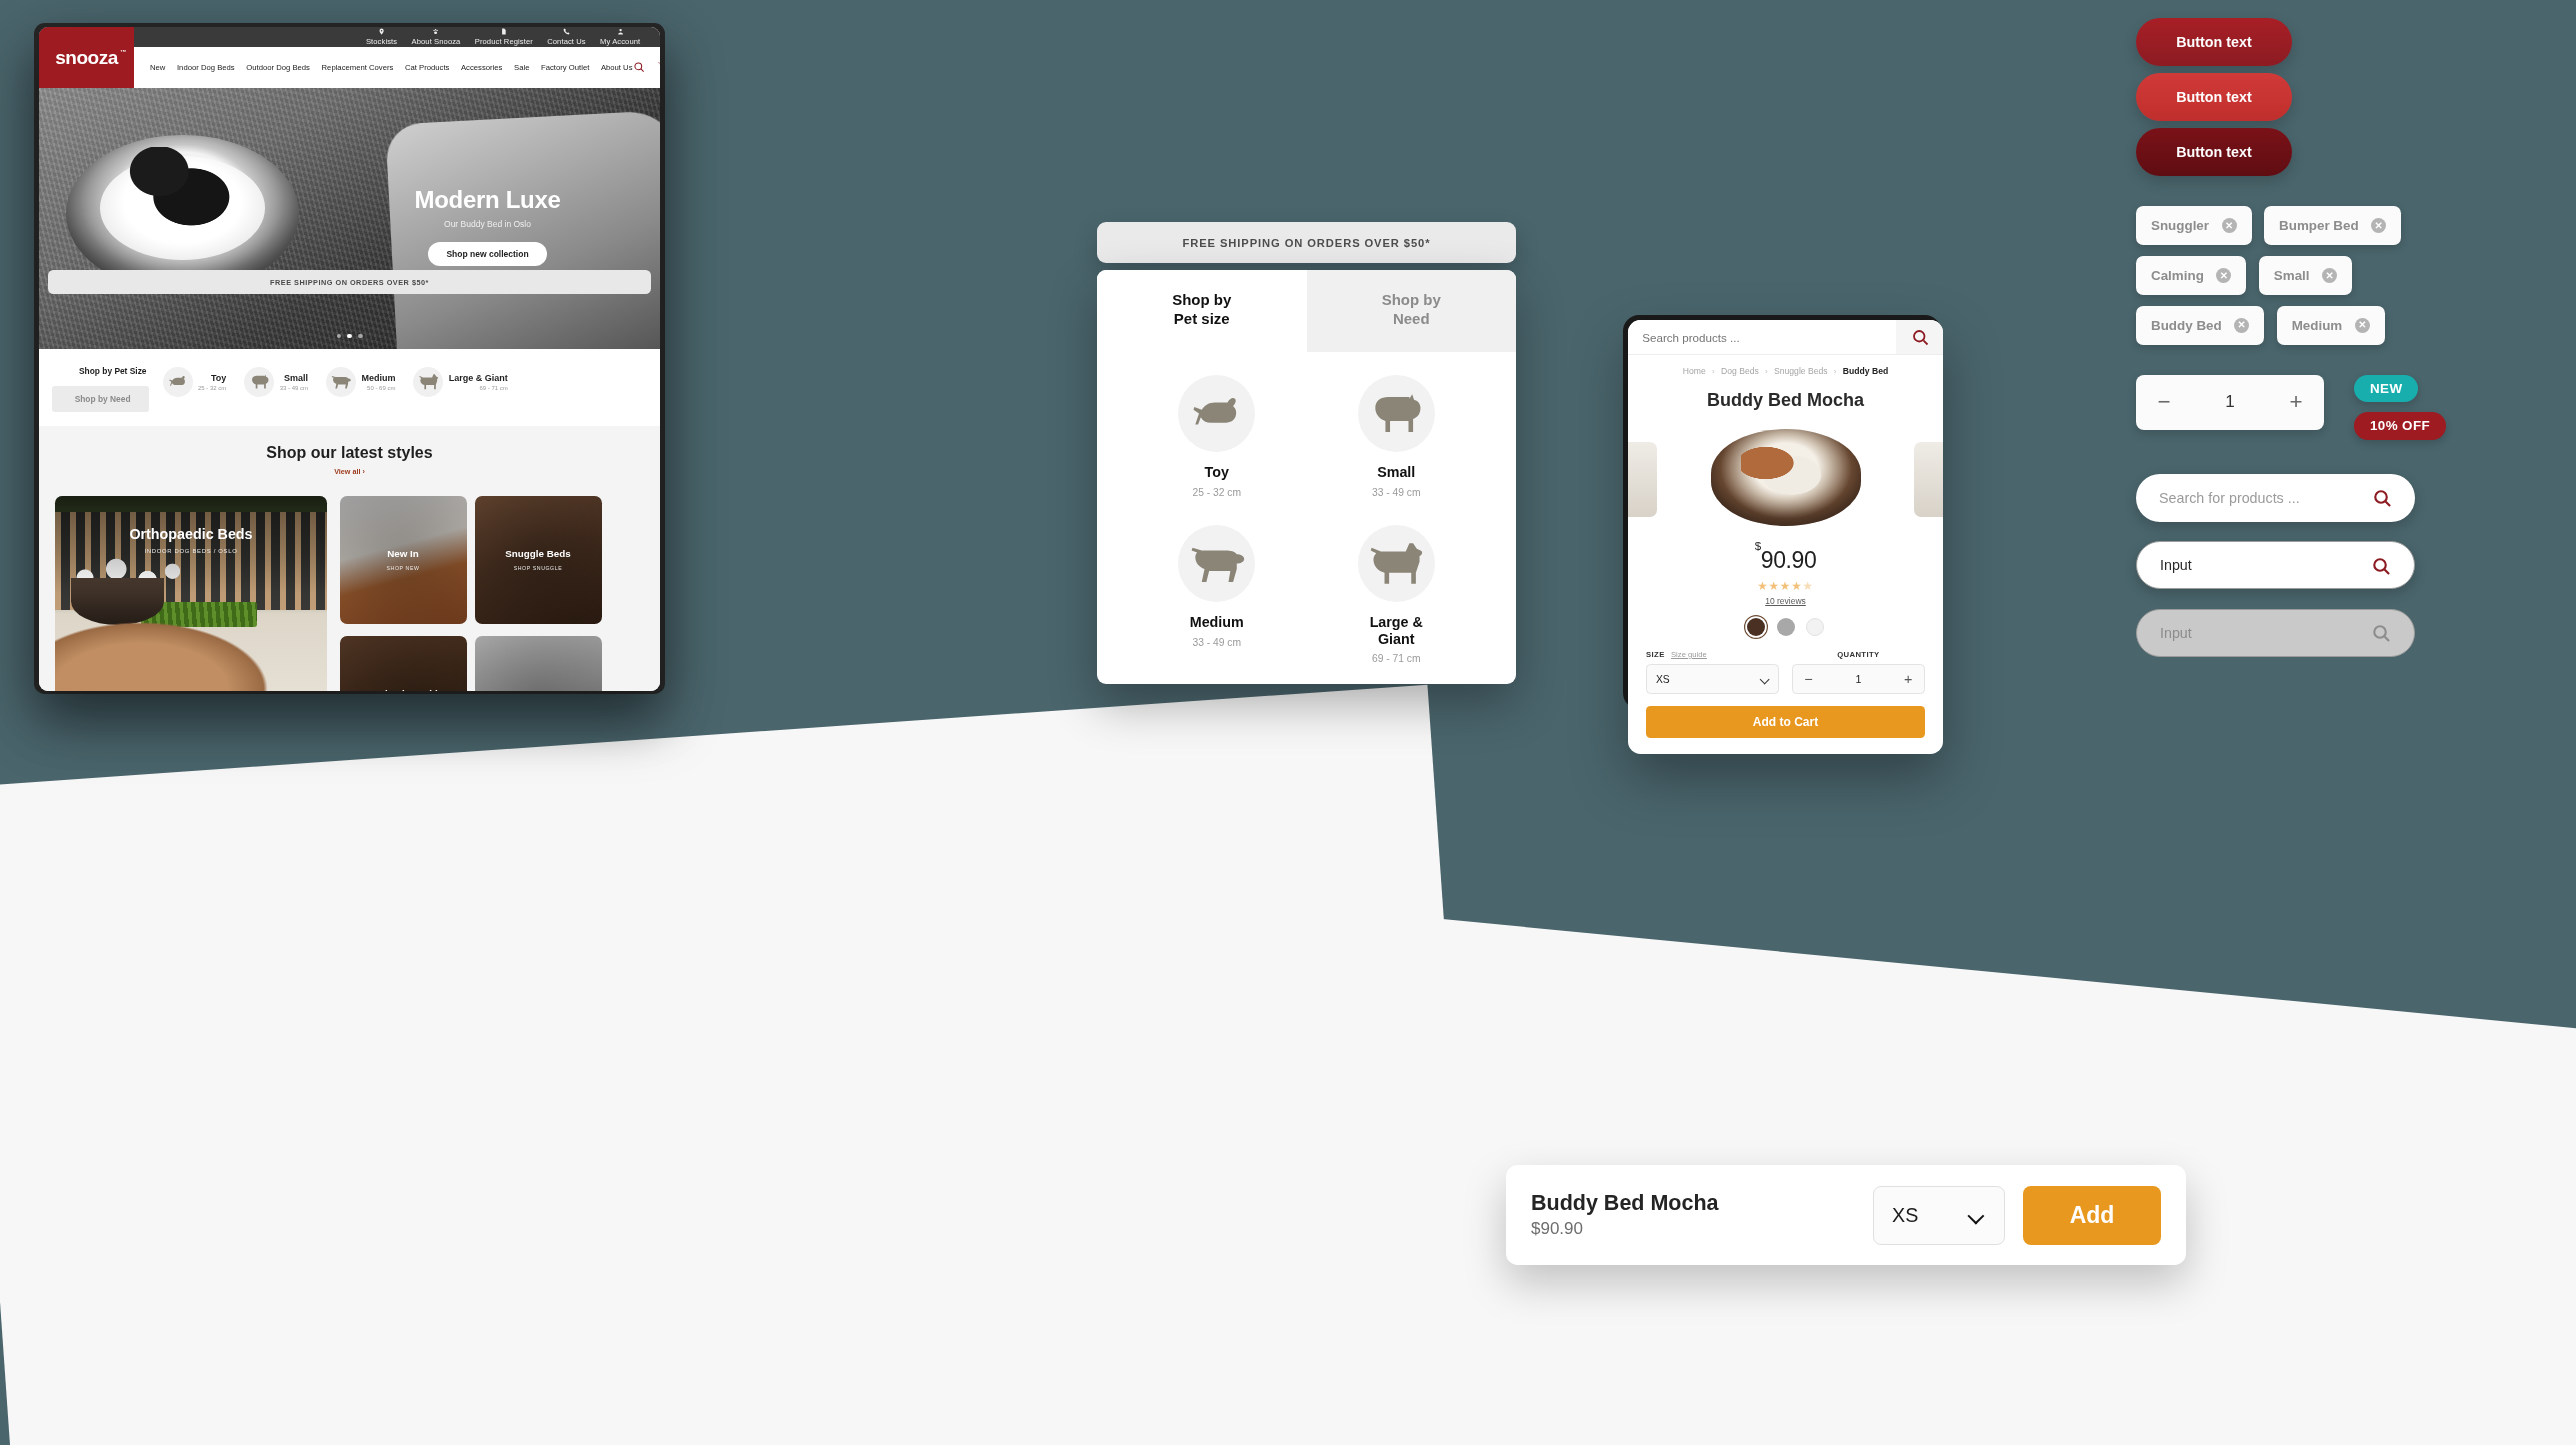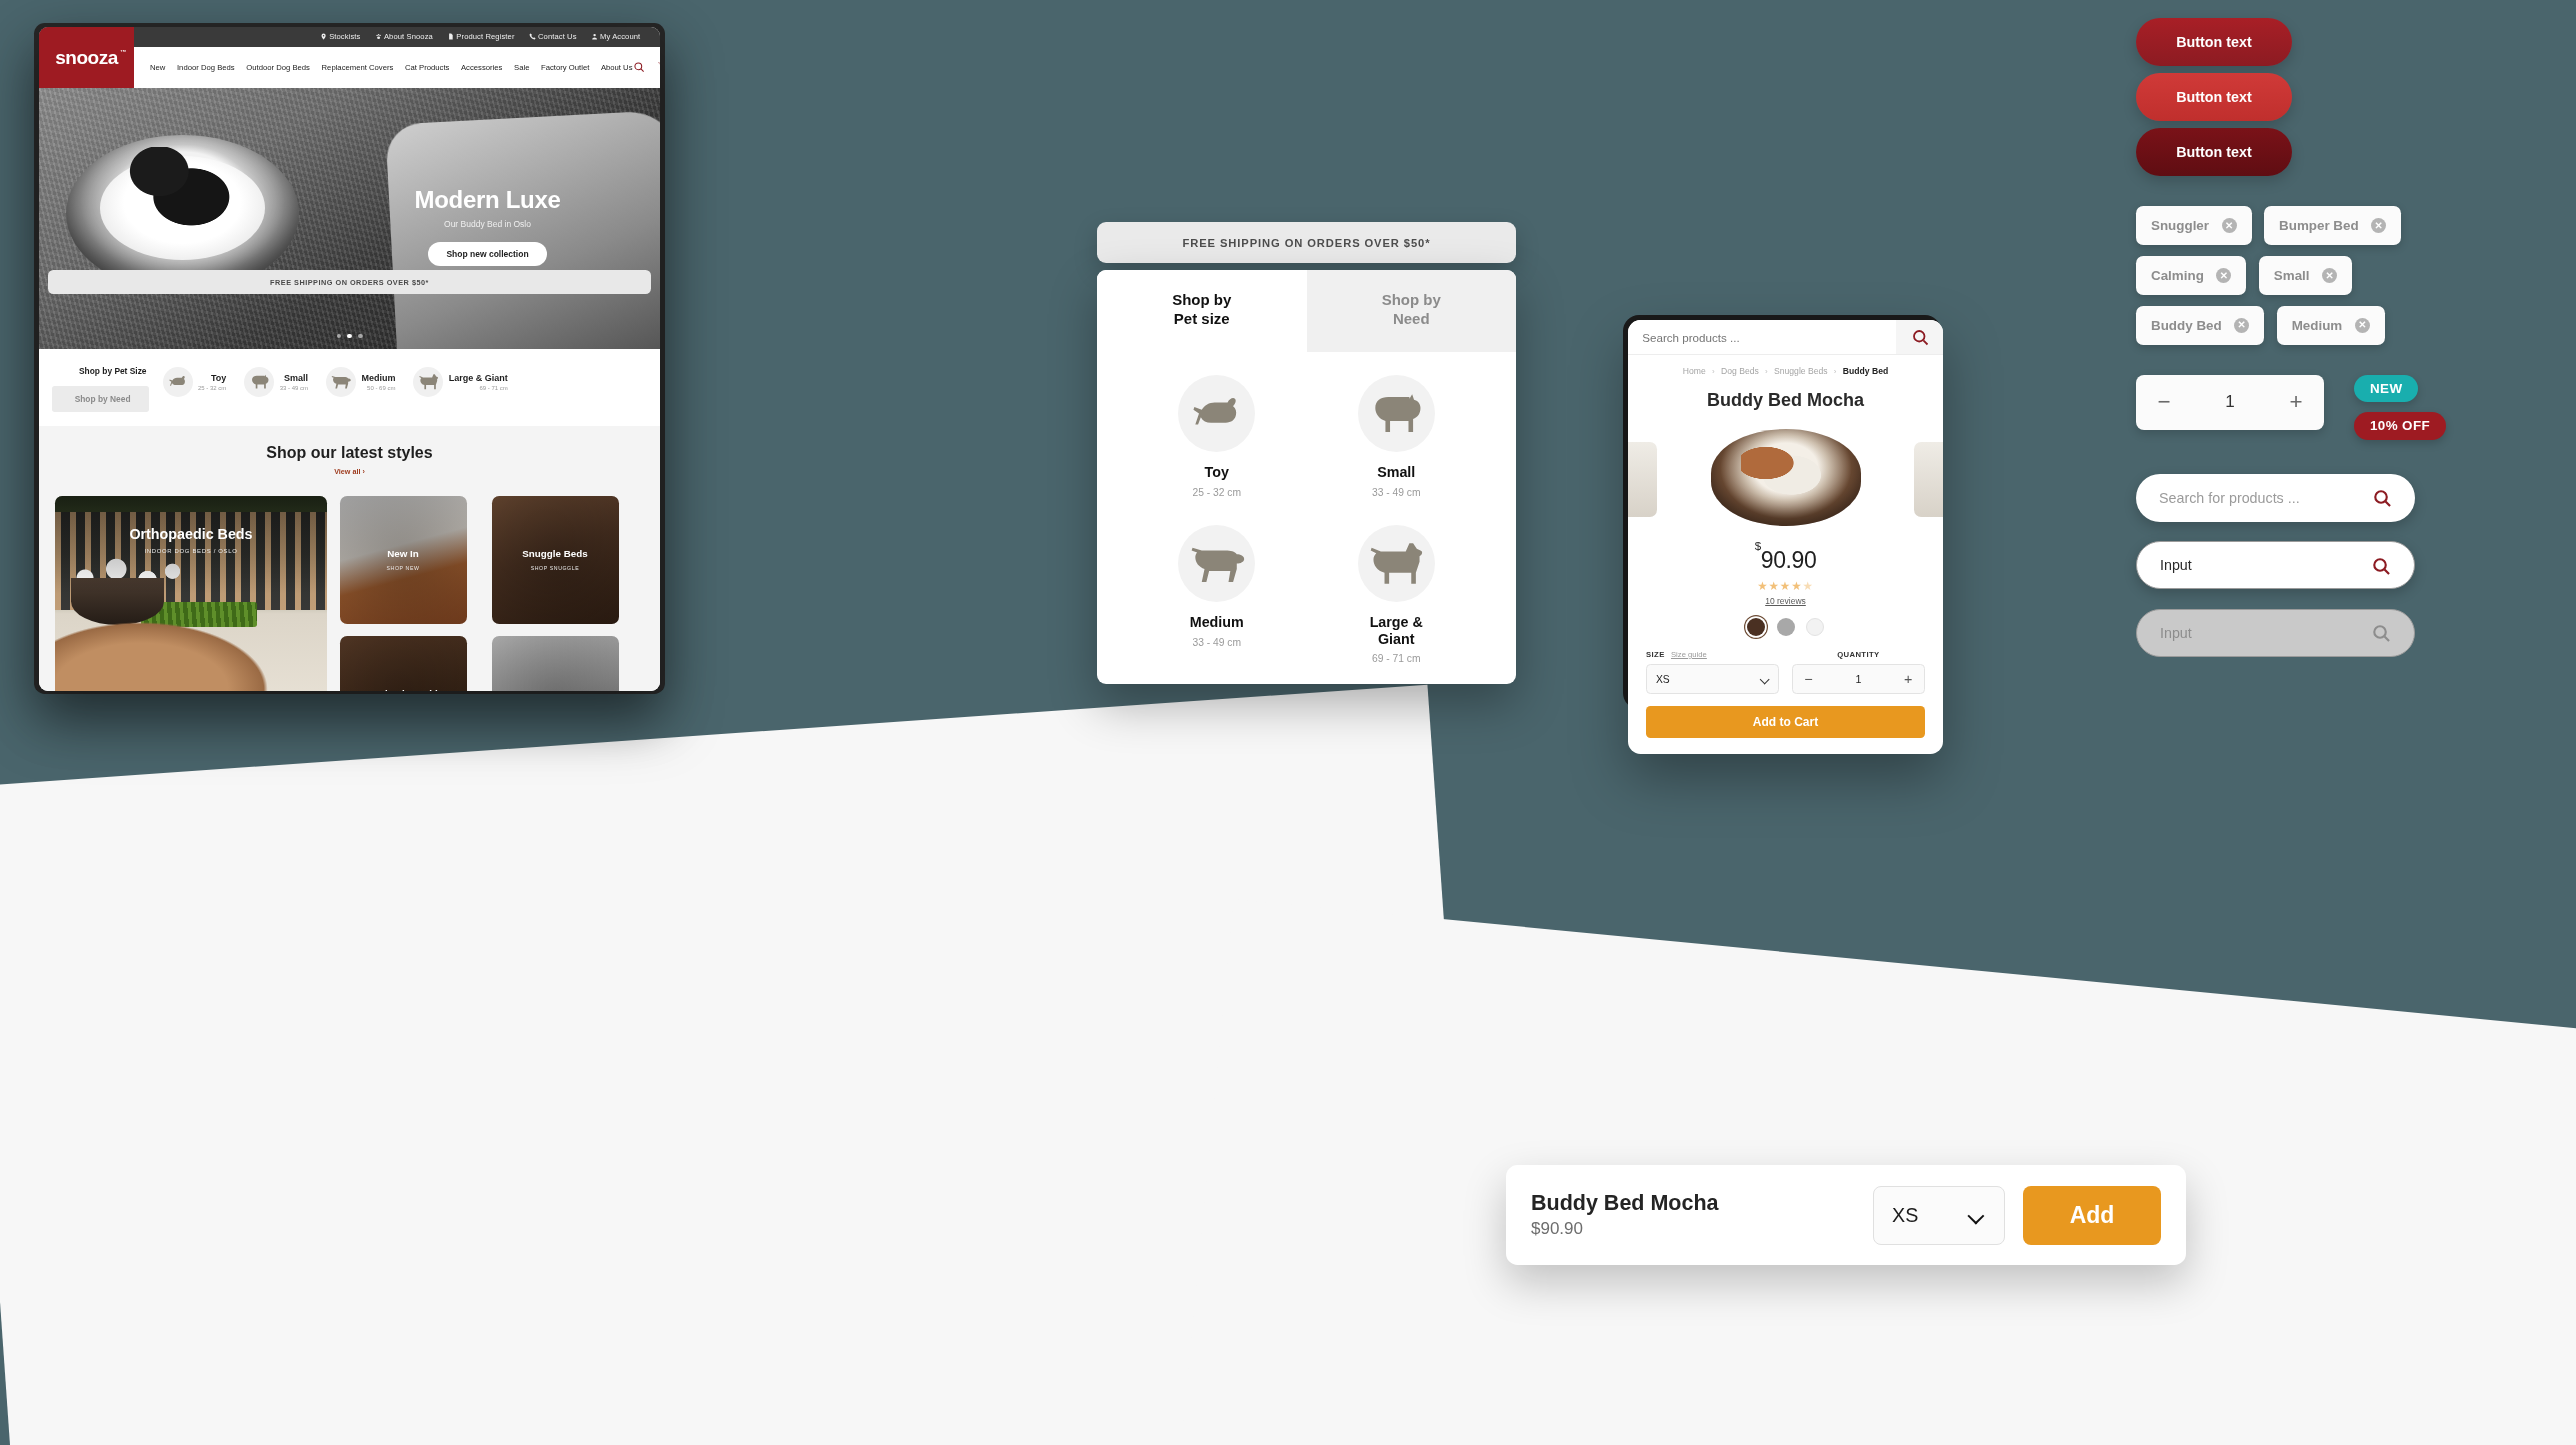--- a/index.html
+++ b/index.html
@@ -44,20 +44,21 @@
     box-shadow: 0 27px 57px rgba(0,0,0,.35);
   }
 
   .topbar {
     height: 19.7px; background: #3a3a3a; display: flex; align-items: center;
     justify-content: flex-end; padding-right: 19.7px; gap: 14.3px;
   }
   .topbar .tb-item {
     color: #ededed; font-size: 7.6px; display: flex; align-items: center; gap: 2px;
     letter-spacing: 0.1px;
+    flex-direction: column;
   }
   .topbar .tb-item svg { width: 7.2px; height: 7.2px; fill: #ededed; }
 
   .navrow { height: 41px; background: #fff; display: flex; align-items: stretch; }
   .brandbox {
     width: 95px; background: #9e1b22; display: flex; align-items: center;
     justify-content: center; flex: none; position: relative;
     margin-top: -19.7px; height: 61px;
   }
   .brandbox .logo {
@@ -176,21 +177,21 @@
     background: repeating-linear-gradient(85deg,#5f8f2a 0 3.6px,#3f6a18 3.6px 8px); border-radius:2.7px;
   }
   .tile-big .dogbody {
     position:absolute; left:-16px; bottom:5.4px; width:242px; height:143px;
     background: radial-gradient(ellipse at 42% 52%, #c08e62 0 44%, #9a6a44 62%, transparent 64%);
   }
   .tile-overlay-top { position:absolute; left:0; right:0; top:0; height:98px; background:linear-gradient(180deg,rgba(0,0,0,.45),rgba(0,0,0,0)); }
   .tile-big .tb-title { position:absolute; left:0; right:0; top:30px; text-align:center; color:#fff; font-size:14.3px; font-weight:700; }
   .tile-big .tb-sub { position:absolute; left:0; right:0; top:52px; text-align:center; color:#ebebeb; font-size:5.9px; letter-spacing:0.7px; }
   .tiles-col { display: flex; flex-direction: column; gap: 12.5px; }
-  .tiles-row { display: flex; gap: 25px; }
+  .tiles-row { display: flex; gap: 8px; }
   .tile-sm {
     width: 127px; height: 128px; border-radius: 7.2px; overflow: hidden; position: relative; flex:none;
   }
   .tile-sm.newin { background: linear-gradient(165deg,#b6b6b6 0%,#c9c4bd 40%,#9a5a2e 62%,#7d4220 100%); }
   .tile-sm.snuggle { background: linear-gradient(160deg,#6b4a33 0%,#4b3222 45%,#2e1d12 100%); }
   .tile-sm.cocoon { background: linear-gradient(160deg,#5a3c28 0%,#3c2718 55%,#2a1a10 100%); }
   .tile-sm.covers { background: linear-gradient(165deg,#bfbfbf 0%,#9b9b9b 45%,#5c5c5c 100%); }
   .tile-sm .ts-title { position:absolute; left:0; right:0; top:50%; transform:translateY(-12.5px); text-align:center; color:#fff; font-size:9.8px; font-weight:700; }
   .tile-sm .ts-sub { position:absolute; left:0; right:0; top:50%; transform:translateY(5.4px); text-align:center; color:#e9e9e9; font-size:5.2px; letter-spacing:0.6px; }
   .tile-sm .shade { position:absolute; inset:0; background: radial-gradient(ellipse at 50% 50%, rgba(0,0,0,.3), rgba(0,0,0,.12)); }

